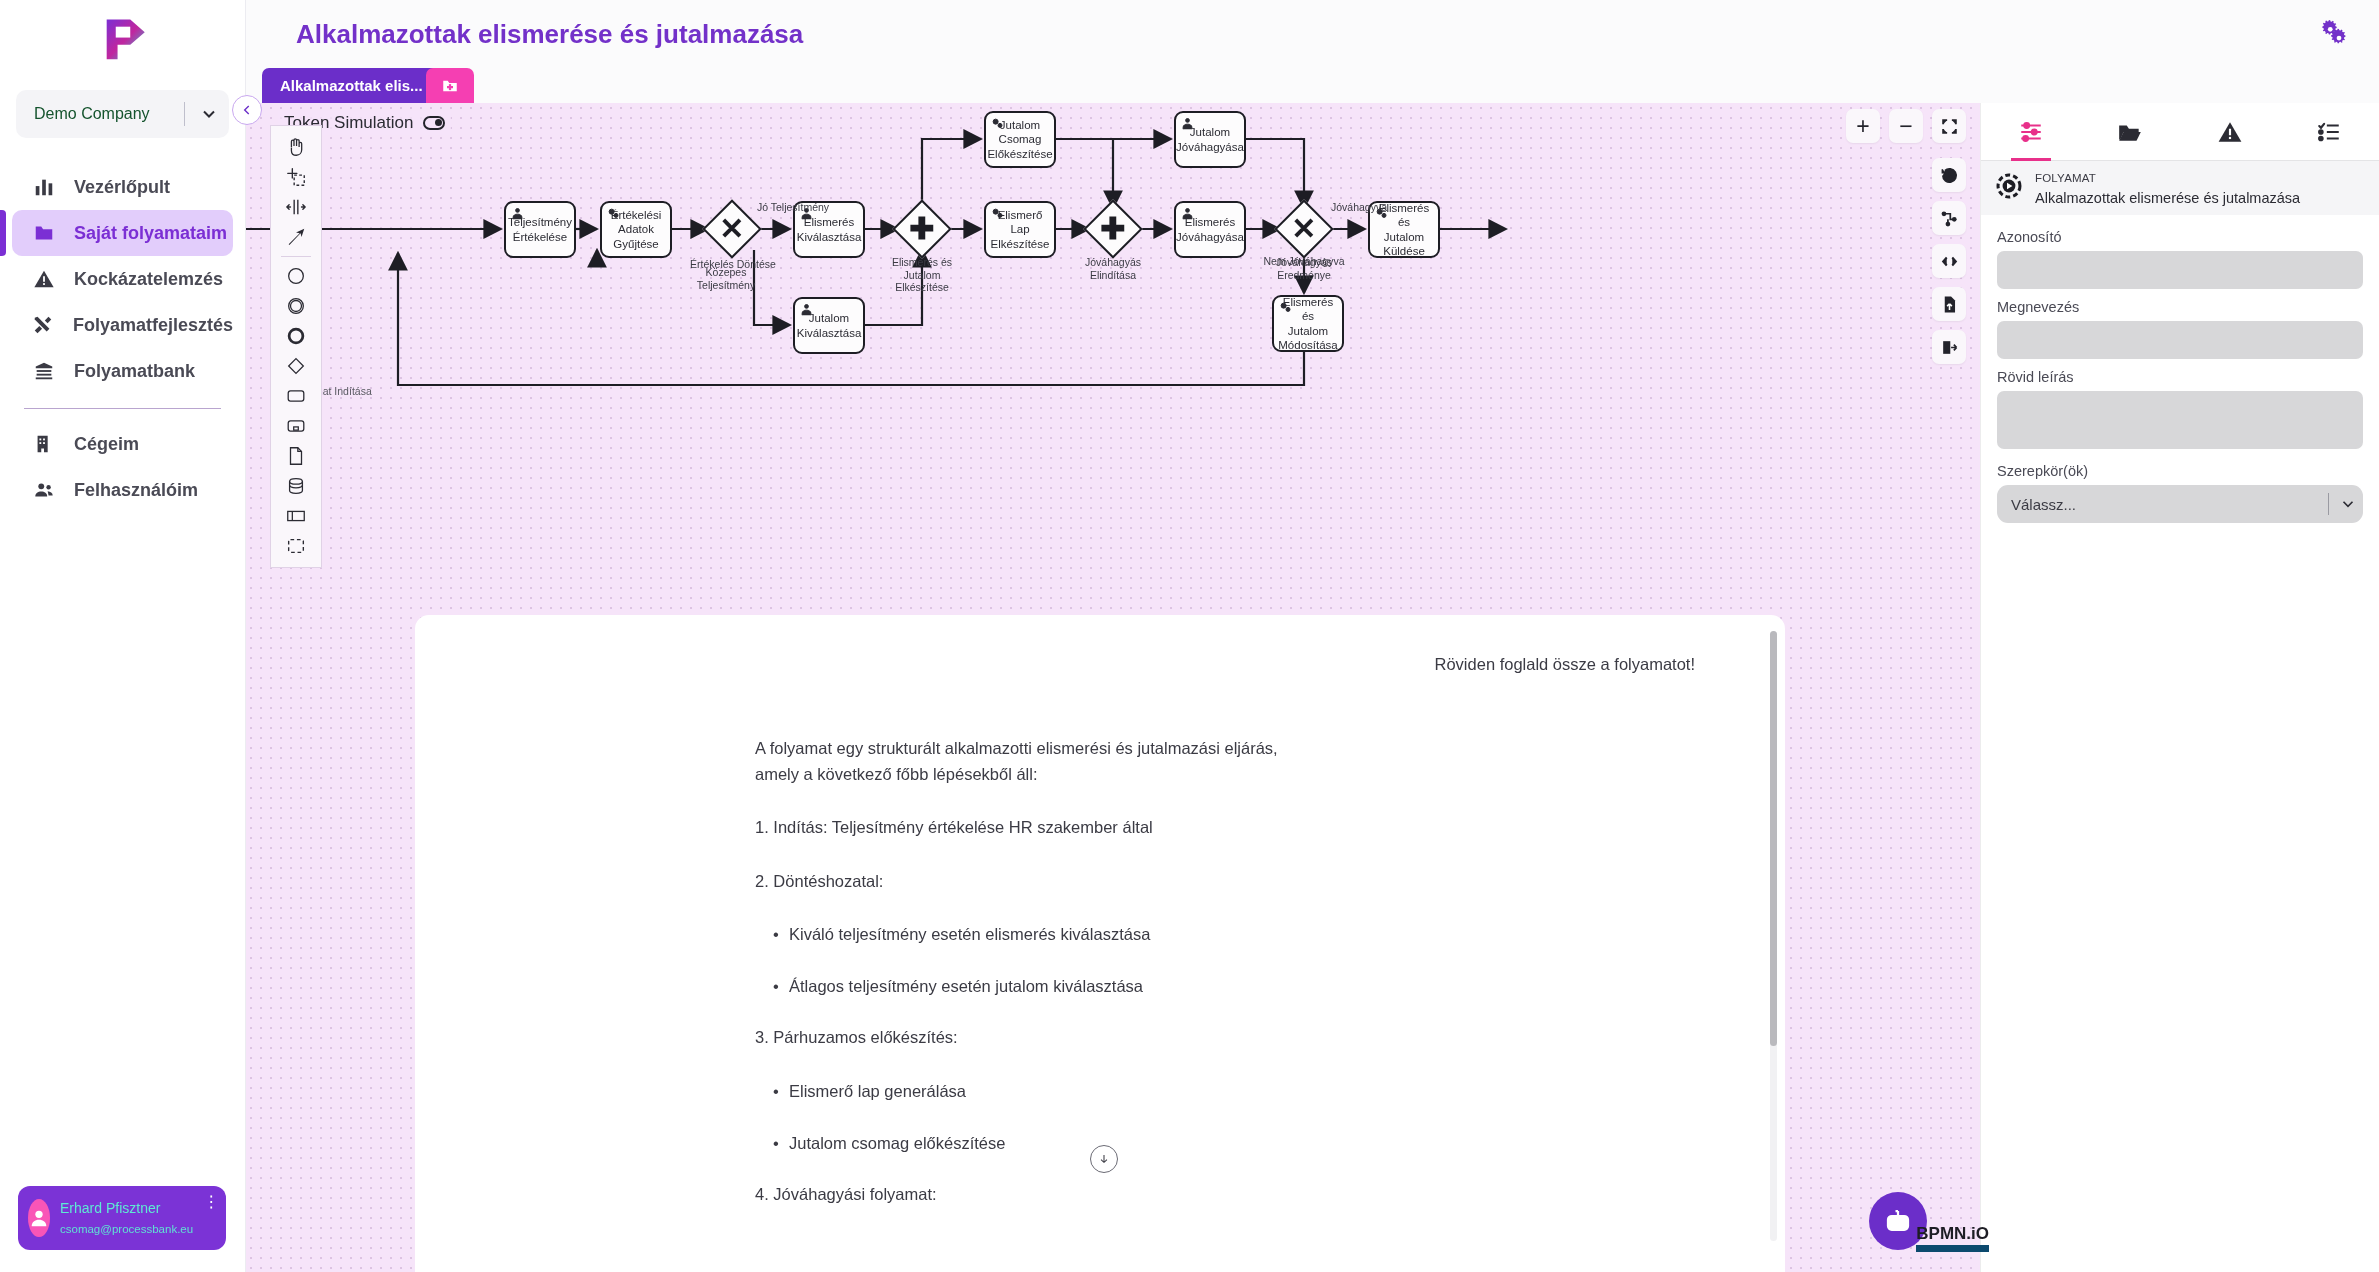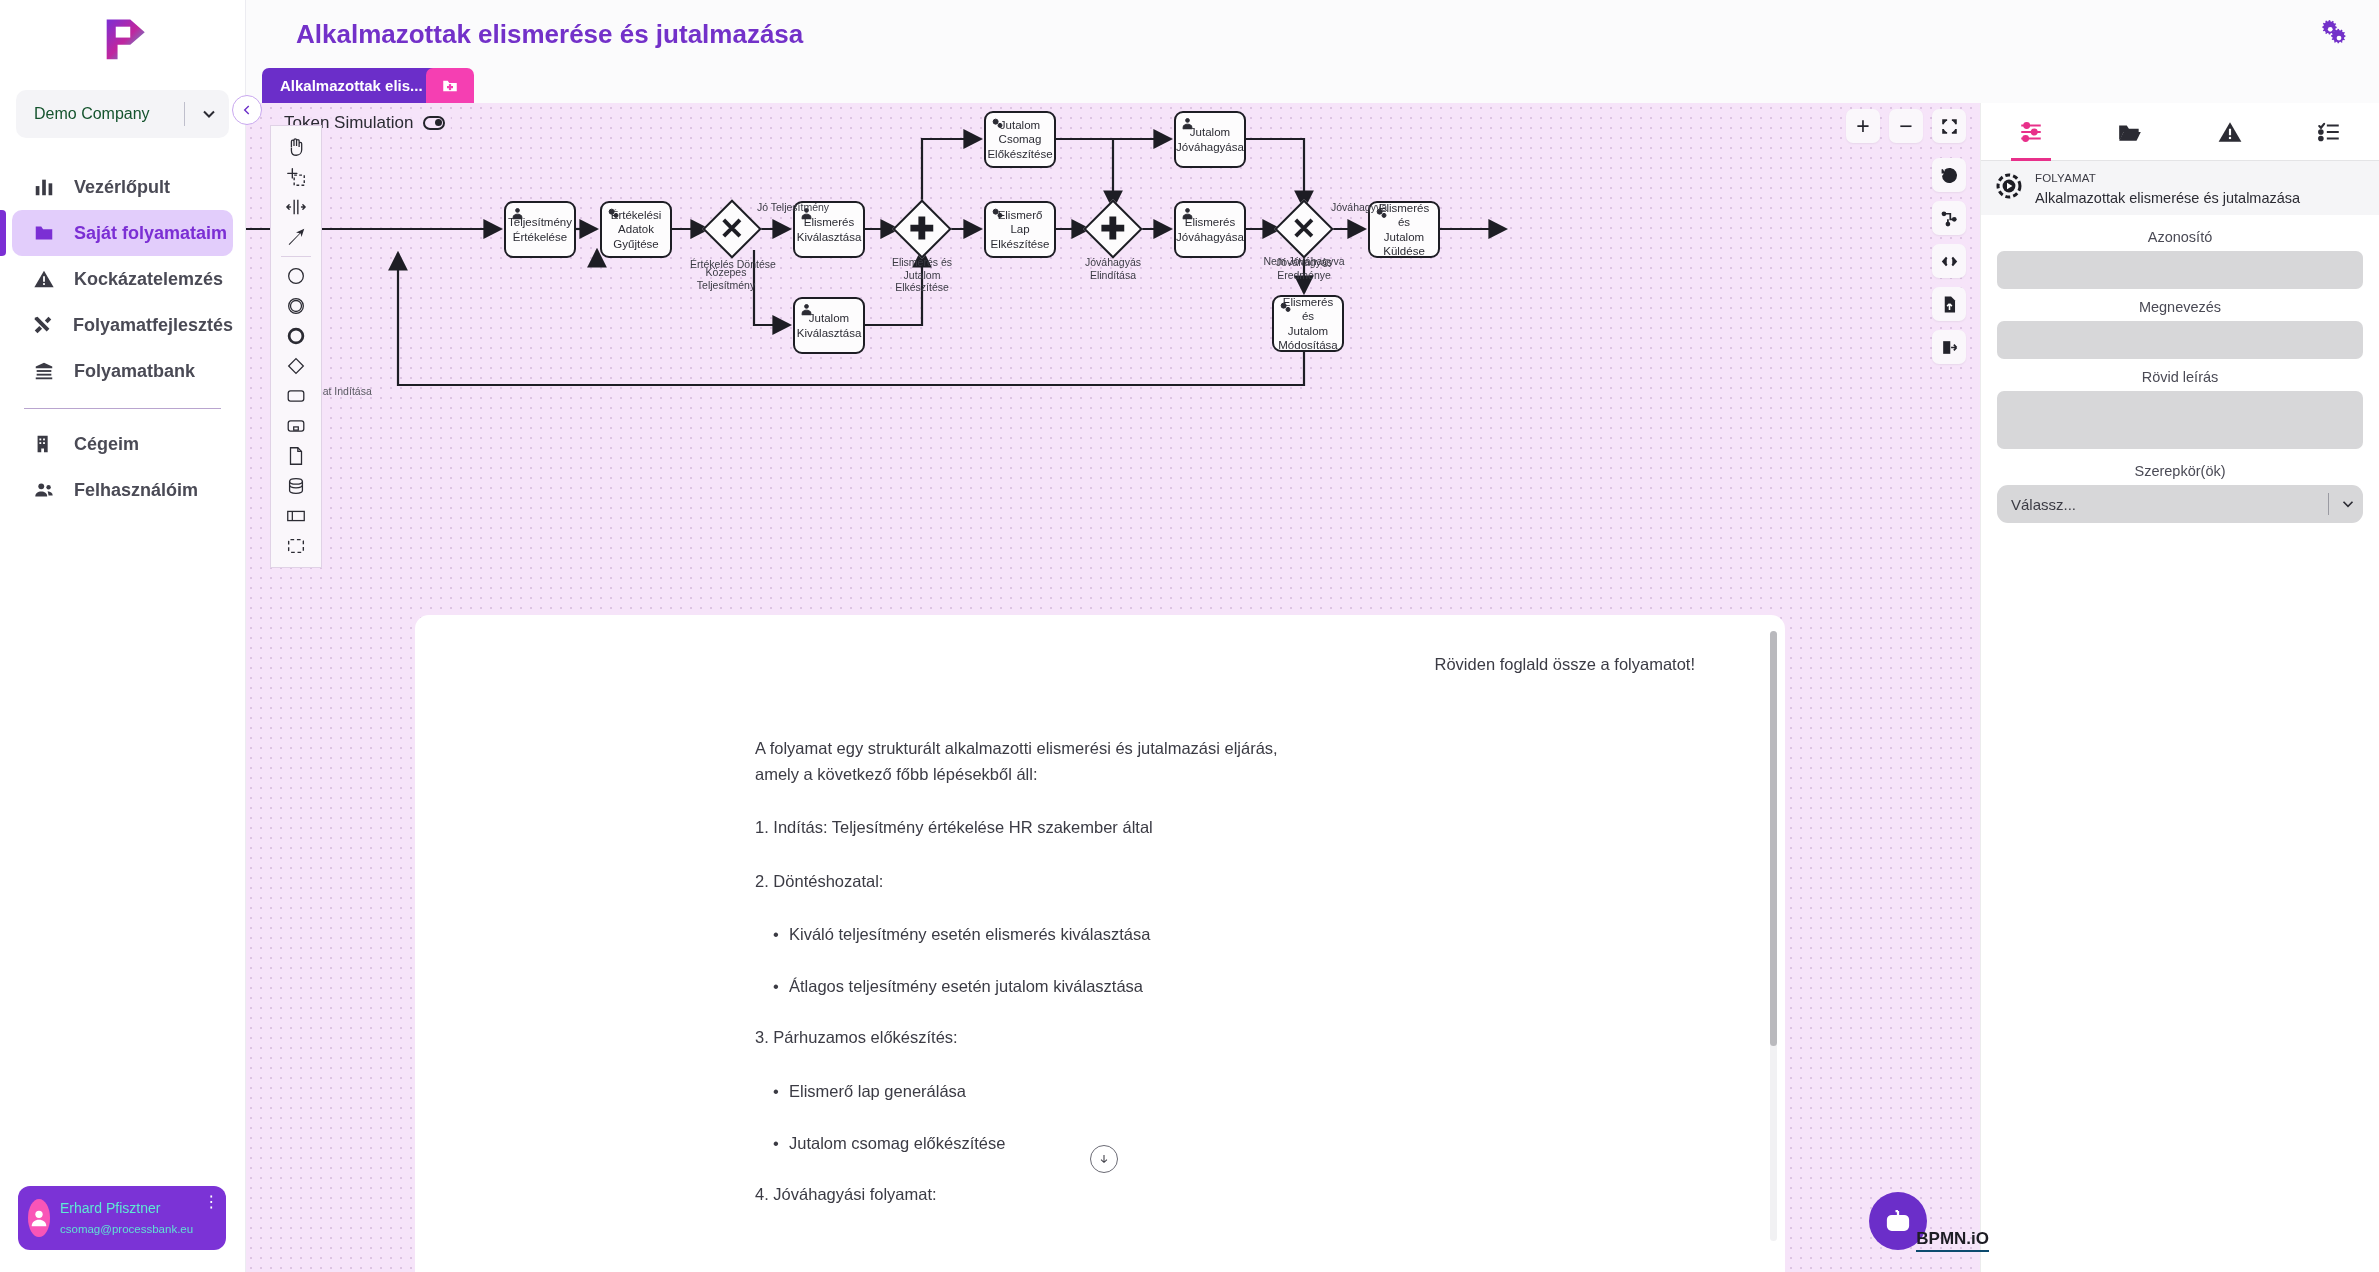--- a/index.html
+++ b/index.html
@@ -167,40 +167,40 @@
   .chat-input::placeholder { color:#a5a5ae; }
   .send-ico { width: 24px; height: 24px; }
   .send-ico svg { width: 22px; height: 22px; fill: none; stroke:#8c8c96; stroke-width: 1.6; }
   .botfab {
     position: absolute; right: 452px; bottom: 22px; width: 58px; height: 58px; border-radius:50%;
     background:#6b2ec9; display:flex; align-items:center; justify-content:center; z-index: 27; cursor:pointer;
   }
   .botfab svg { width: 30px; height: 30px; fill:#fff; }
   .brand {
     position: absolute; right: 390px; bottom: 20px; font-size: 17px; font-weight: 700;
-    color:#1d1d24; border-bottom: 2px solid #0c4a6e; padding-bottom: 1px; z-index: 27;
+    color:#1d1d24; border-bottom: 7px solid #0c4a6e; padding-bottom: 1px; z-index: 27;
   }
 
   
   .rpanel {
     position: absolute; right: 0; top: 103px; width: 399px; bottom: 0;
     background: #ffffff; border-left: 1px solid #ececed;
   }
   .rtabs { height: 58px; display:flex; border-bottom: 1px solid #e4e4e6; }
   .rtab { flex: 1; display:flex; align-items:center; justify-content:center; cursor: pointer; position: relative; }
   .rtab svg { width: 26px; height: 26px; }
   .rtab.active::after { content:''; position:absolute; bottom:-1px; left: 30px; right: 30px; height: 3px; background:#e8308a; }
   .rheader { height: 54px; background:#f5f5f7; display:flex; align-items:center; gap: 12px; padding: 0 14px; }
   .rheader .rh-ico svg { width: 28px; height: 28px; fill:#1d1d24; }
   .rh-txt { line-height: 1.3; }
   .rh-kicker { font-size: 11.5px; color:#3b3b44; letter-spacing:.2px; }
   .rh-title { font-size: 14.5px; color:#2b2b33; }
   .rbody { padding: 14px 0 0 0; }
   .fld { padding: 0 16px; }
-  .fld-label { font-size: 14.5px; color:#4a4a55; margin-bottom: 6px; text-align: center; }
+  .fld-label { font-size: 14.5px; color:#4a4a55; margin-bottom: 6px; }
   .fld-input { height: 38px; background:#d7d7d9; border-radius: 7px; border:none; width: 100%;
                font-family:"Liberation Sans", sans-serif; font-size: 14px; padding: 0 12px; color:#2b2b33; }
   .fld-area { height: 58px; background:#d7d7d9; border-radius: 7px; border:none; width: 100%;
               font-family:"Liberation Sans", sans-serif; font-size: 14px; padding: 8px 12px; color:#2b2b33; resize:none; }
   .fld-gap { height: 10px; }
   .fld-select { height: 38px; background:#d7d7d9; border-radius: 11px; display:flex; align-items:center;
                 padding: 0 6px 0 14px; cursor:pointer; }
   .fld-select .sv { flex:1; font-size: 15px; color:#3b3b44; }
   .fld-select .sdiv { width:1px; height: 22px; background:#9a9aa2; margin-right: 10px; }
   .fld-select svg { width: 18px; height: 18px; stroke:#2b2b33; fill:none; stroke-width:2.2; }

